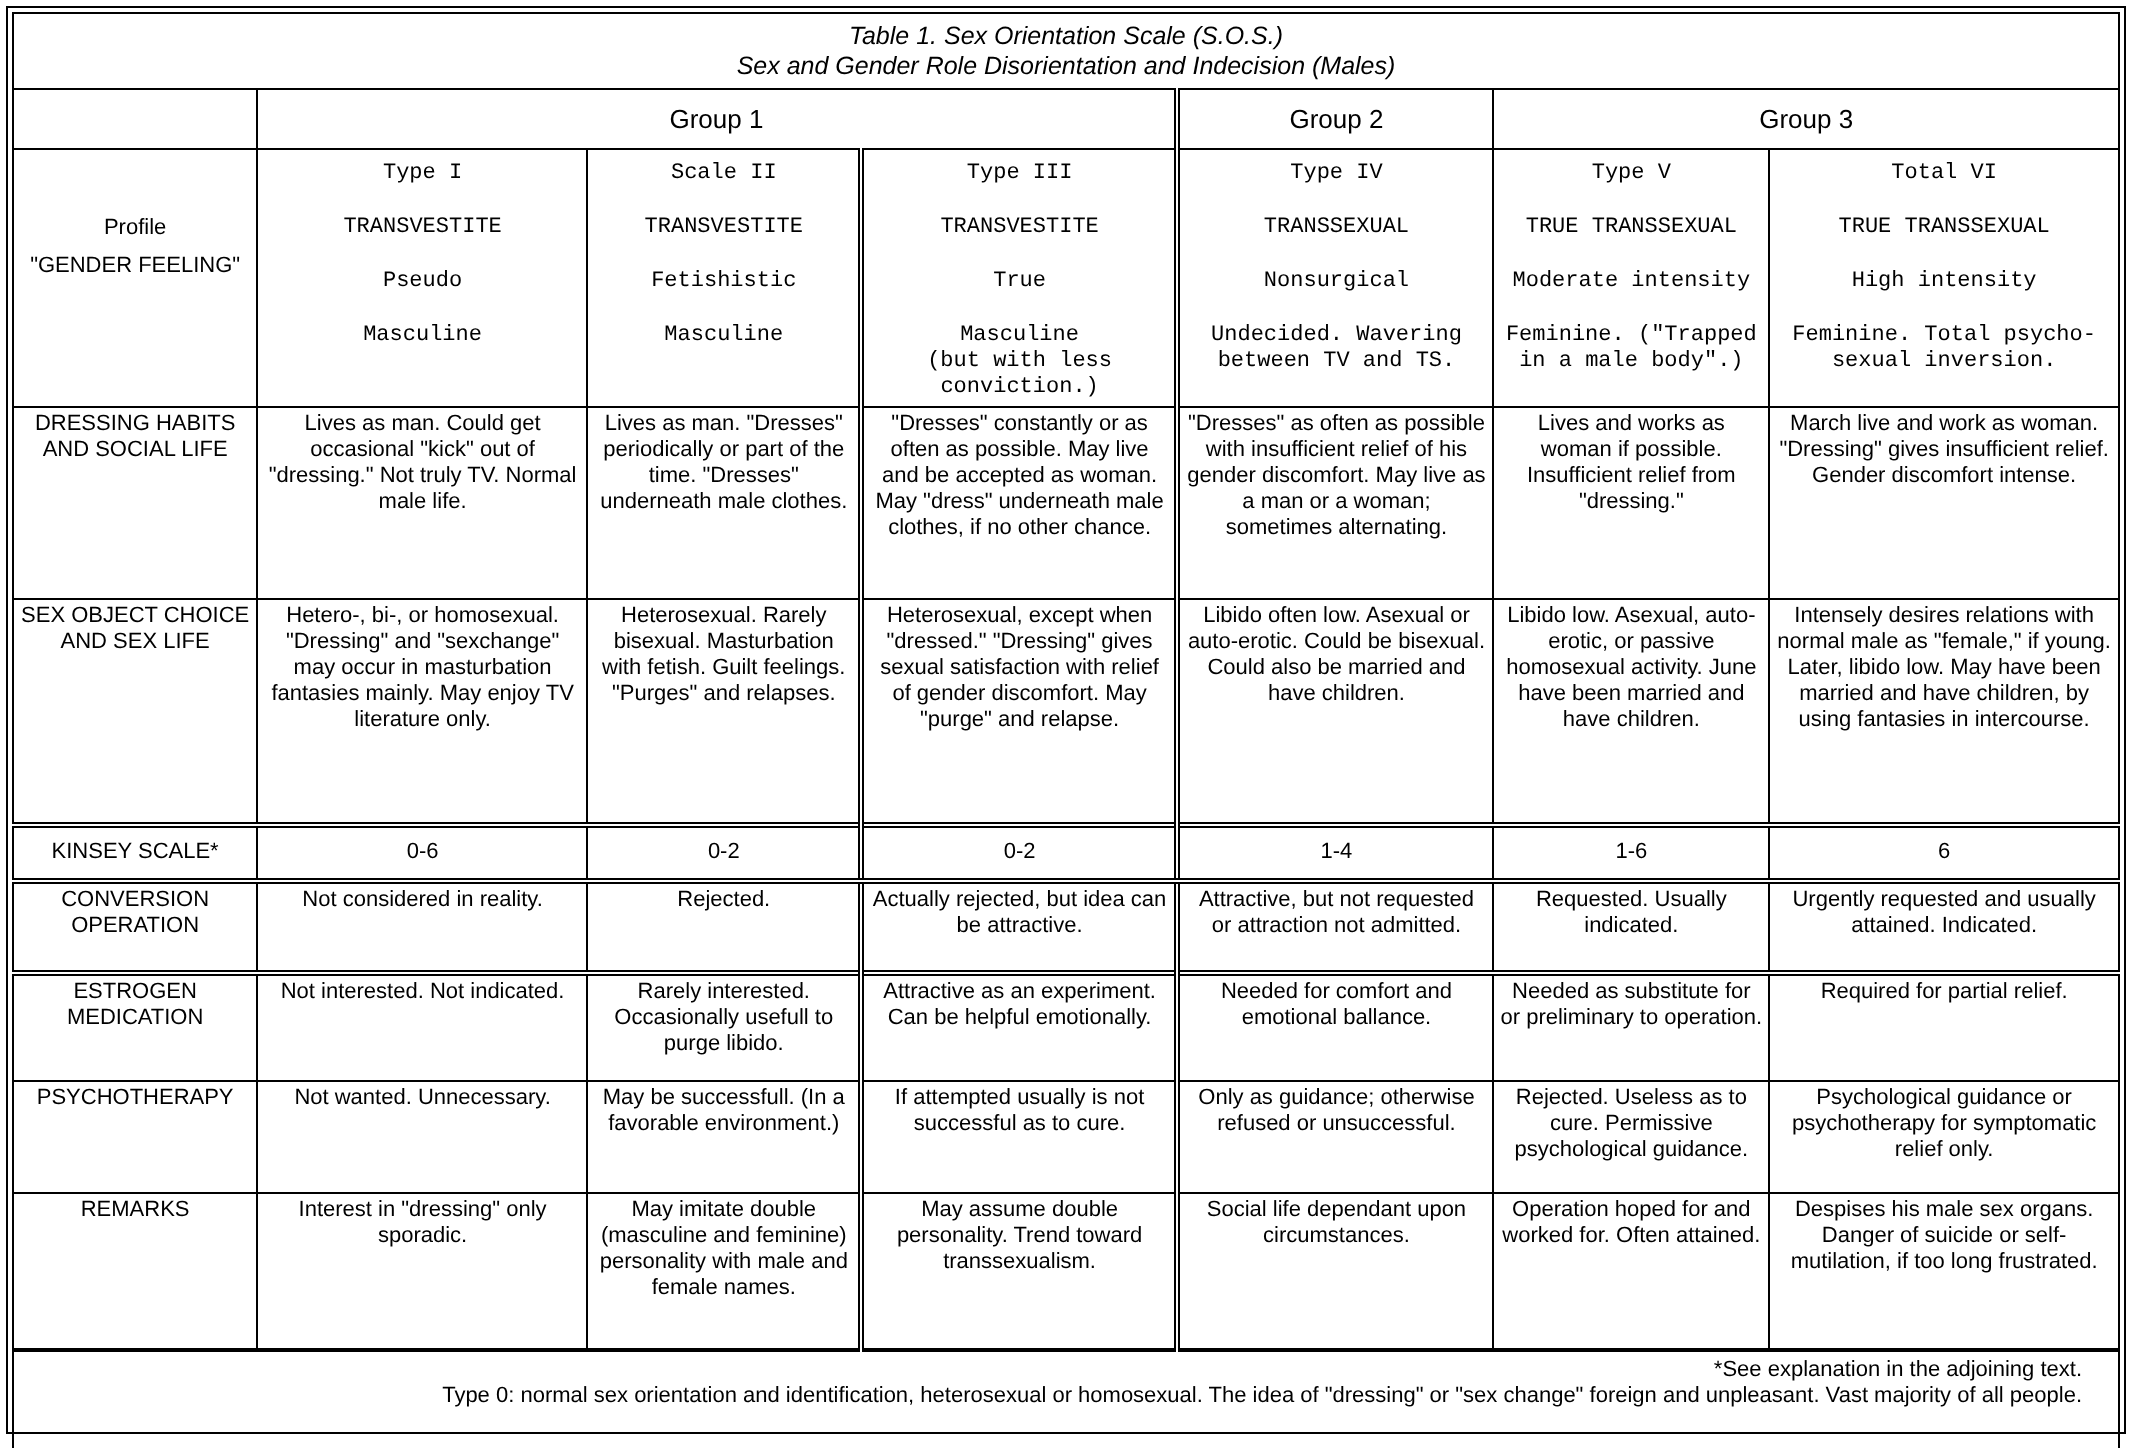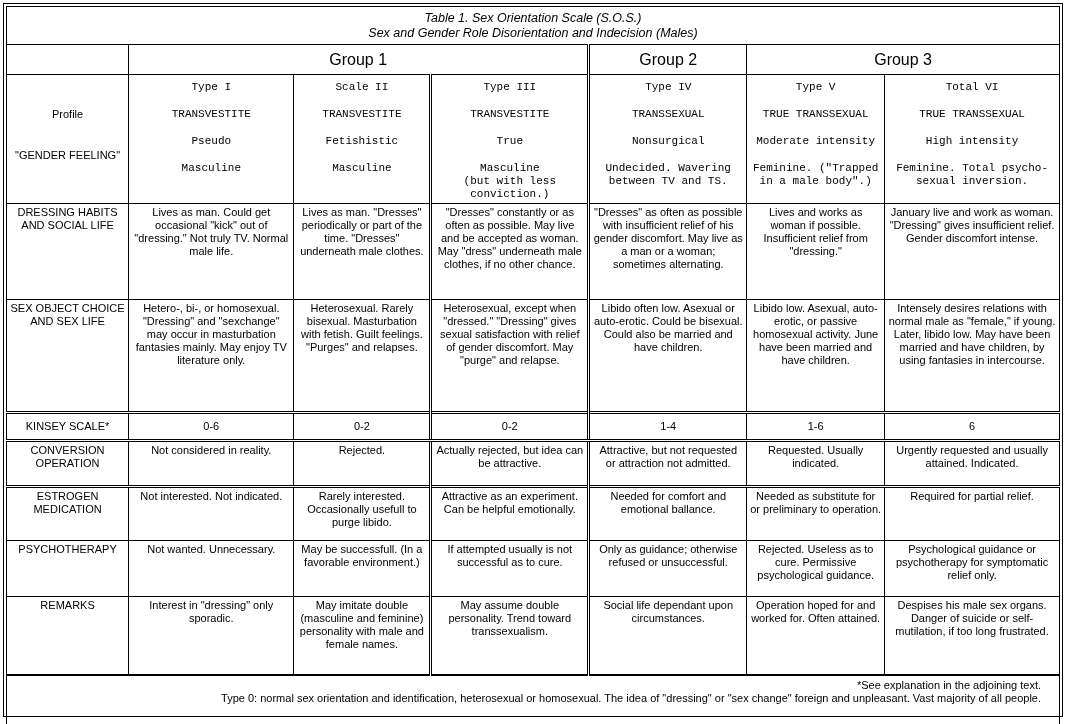--- a/index.html
+++ b/index.html
@@ -34,21 +34,21 @@
   }
   
   tr.r-title td {
     font-size: 12.5px;
     line-height: 15px;
     font-weight: normal;
     font-style: italic;
     vertical-align: middle;
     height: 38px;
   }
-  tr.r-group td { height: 30px; vertical-align: middle; font-size: 16px; }
+  tr.r-group td { height: 30px; vertical-align: middle; font-size: 13px; }
   tr.r-profile td { height: 118px; }
   tr.r-dressing td { height: 96px; }
   tr.r-sexobject td { height: 113px; }
   tr.r-kinsey td {
     height: 28px; vertical-align: middle;
     border-top: 3px double #000;
     border-bottom: 3px double #000;
   }
   tr.r-conversion td { height: 46px; }
   tr.r-estrogen td { height: 54px; border-top: 3px double #000; }
@@ -61,21 +61,21 @@
     height: 58px;
     padding: 3px 18px;
   }
   
   .col-t3 { border-left: 3px double #000; }
   .col-t4 { border-left: 3px double #000; }
   .cell-text { white-space: pre-line; }
   
   .pstack { display: flex; flex-direction: column; gap: 14px; padding-top: 4px; }
   .pstack .pline { white-space: pre-line; font-family: Liberation Mono, monospace; }
-  .pheader { display: flex; flex-direction: column; gap: 28px; padding-top: 31px; }
+  .pheader { display: flex; flex-direction: column; gap: 6px; padding-top: 31px; }
   .rowhead { white-space: pre-line; }
 </style>
 </head>
 <body>
 
 <div class="frame">
   <table class="sos">
     <colgroup>
       <col style="width:11.6%">
       <col style="width:15.7%">
@@ -172,21 +172,21 @@
       <td class="col-t3">
             <div class="cell-text">"Dresses" constantly or as often as possible. May live and be accepted as woman. May "dress" underneath male clothes, if no other chance.</div>
           </td>
       <td class="col-t4">
             <div class="cell-text">"Dresses" as often as possible with insufficient relief of his gender discomfort. May live as a man or a woman; sometimes alternating.</div>
           </td>
       <td>
             <div class="cell-text">Lives and works as woman if possible. Insufficient relief from "dressing."</div>
           </td>
       <td>
-            <div class="cell-text">January live and work as woman. "Dressing" gives insufficient relief. Gender discomfort intense.</div>
+            <div class="cell-text">March live and work as woman. "Dressing" gives insufficient relief. Gender discomfort intense.</div>
           </td>
     </tr>
 
     <tr class="r-sexobject">
       <td>
             <div class="rowhead">SEX OBJECT CHOICE AND SEX LIFE</div>
           </td>
       <td>
             <div class="cell-text">Hetero-, bi-, or homosexual. "Dressing" and "sexchange" may occur in masturbation fantasies mainly. May enjoy TV literature only.</div>
           </td>

